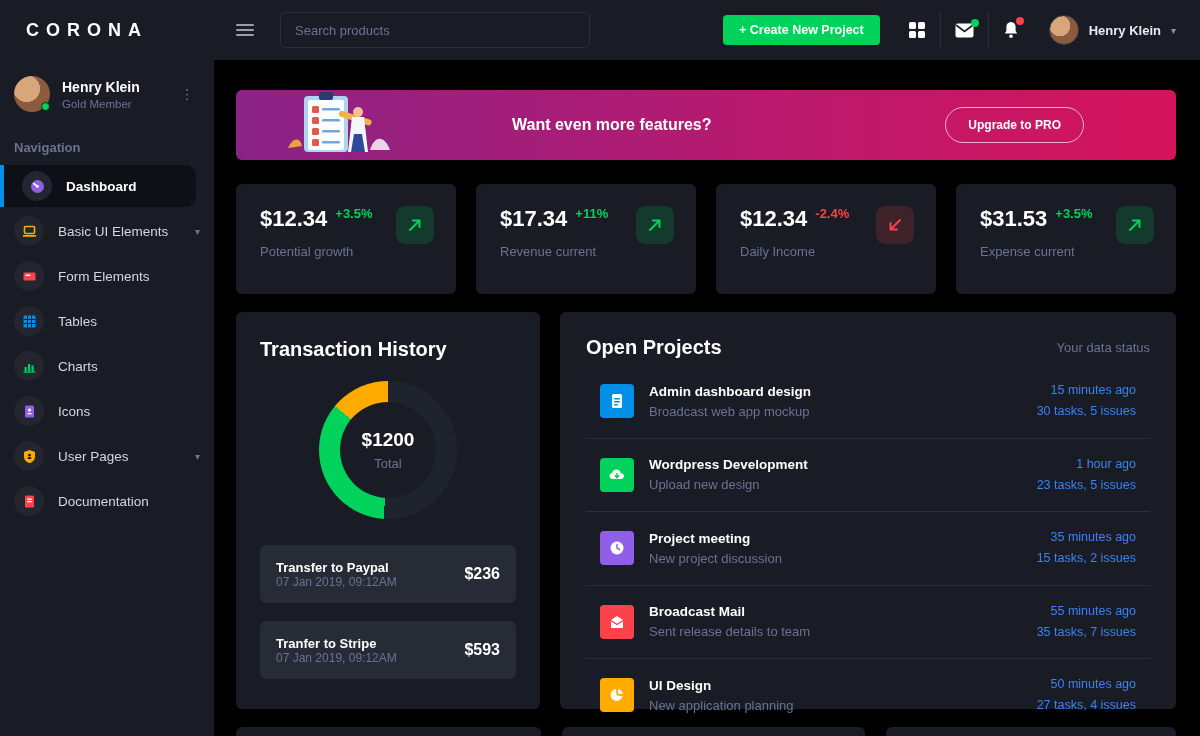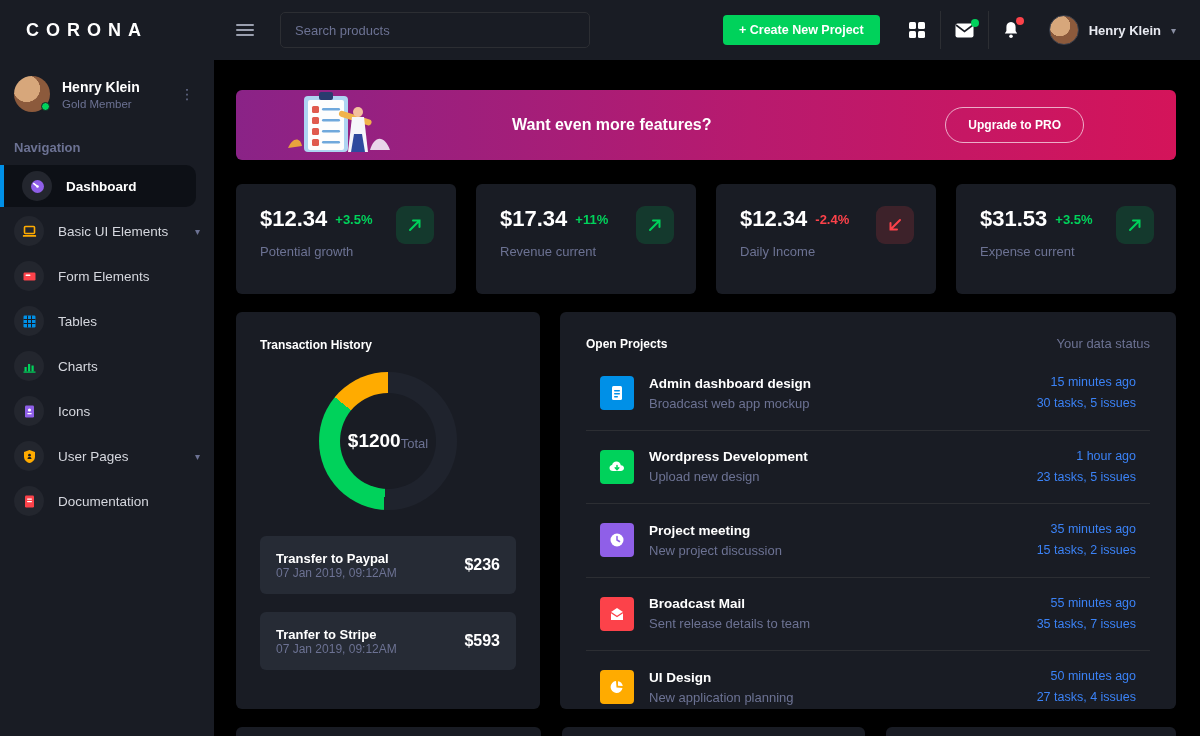--- a/index.html
+++ b/index.html
@@ -57,38 +57,38 @@
   .banner { position:relative; height:70px; border-radius:6px; background:linear-gradient(90deg,#8a2387 0%,#b81a6e 55%,#d4145a 100%); display:flex; align-items:center; overflow:hidden; margin-bottom:24px; }
   .banner-illustration { margin-left:46px; flex-shrink:0; }
   .banner-text { margin-left:110px; }
   .banner-title { color:#fff; font-size:16px; font-weight:bold; }
   .banner-sub { color:#ffe4ef; font-size:13px; margin-top:5px; }
   .banner-btn { position:absolute; right:92px; top:17px; background:transparent; border:1px solid rgba(255,255,255,0.65); color:#fff; border-radius:18px; padding:10px 22px; font-size:12px; font-weight:bold; cursor:pointer; font-family:"Liberation Sans", sans-serif; }
 
   
   .stats-row { display:flex; gap:20px; margin-bottom:18px; }
   .stat-card { flex:1; height:110px; background:#191c24; border-radius:6px; padding:22px 24px; position:relative; }
-  .stat-line { display:flex; align-items:center; gap:8px; }
+  .stat-line { display:flex; align-items:flex-start; gap:8px; }
   .stat-value { color:#fff; font-size:22px; font-weight:bold; }
   .stat-delta { font-size:13px; font-weight:bold; }
   .delta-up { color:#00d25b; }
   .delta-down { color:#fc424a; }
   .stat-label { color:#6c7293; font-size:13px; margin-top:12px; }
   .stat-icon { position:absolute; right:22px; top:22px; width:38px; height:38px; border-radius:9px; display:flex; align-items:center; justify-content:center; }
   .stat-icon.up { background:rgba(0,210,91,0.16); }
   .stat-icon.down { background:rgba(252,66,74,0.16); }
 
   
   .mid-row { display:flex; gap:20px; margin-bottom:18px; }
   .card { background:#191c24; border-radius:6px; }
   .th-card { width:304px; height:397px; padding:26px 24px; }
-  .card-title { color:#fff; font-size:12px; font-weight:bold; }
+  .card-title { color:#fff; font-size:20px; font-weight:bold; }
   .donut-wrap { display:flex; justify-content:center; margin-top:20px; }
   .donut { position:relative; width:138px; height:138px; border-radius:50%; }
-  .donut-hole { position:absolute; left:50%; top:50%; transform:translate(-50%,-50%); width:96px; height:96px; border-radius:50%; background:#191c24; display:flex; flex-direction:row; align-items:center; justify-content:center; }
+  .donut-hole { position:absolute; left:50%; top:50%; transform:translate(-50%,-50%); width:96px; height:96px; border-radius:50%; background:#191c24; display:flex; flex-direction:column; align-items:center; justify-content:center; }
   .donut-value { color:#fff; font-size:19px; font-weight:bold; }
   .donut-label { color:#6c7293; font-size:13px; margin-top:5px; }
   .transfers { margin-top:26px; }
   .transfer-row { background:#262b35; border-radius:6px; height:58px; display:flex; align-items:center; padding:0 16px; margin-bottom:18px; }
   .transfer-info { flex:1; }
   .transfer-title { color:#fff; font-size:13px; font-weight:bold; }
   .transfer-date { color:#6c7293; font-size:12px; }
   .transfer-amount { color:#fff; font-size:16px; font-weight:bold; }
 
   

